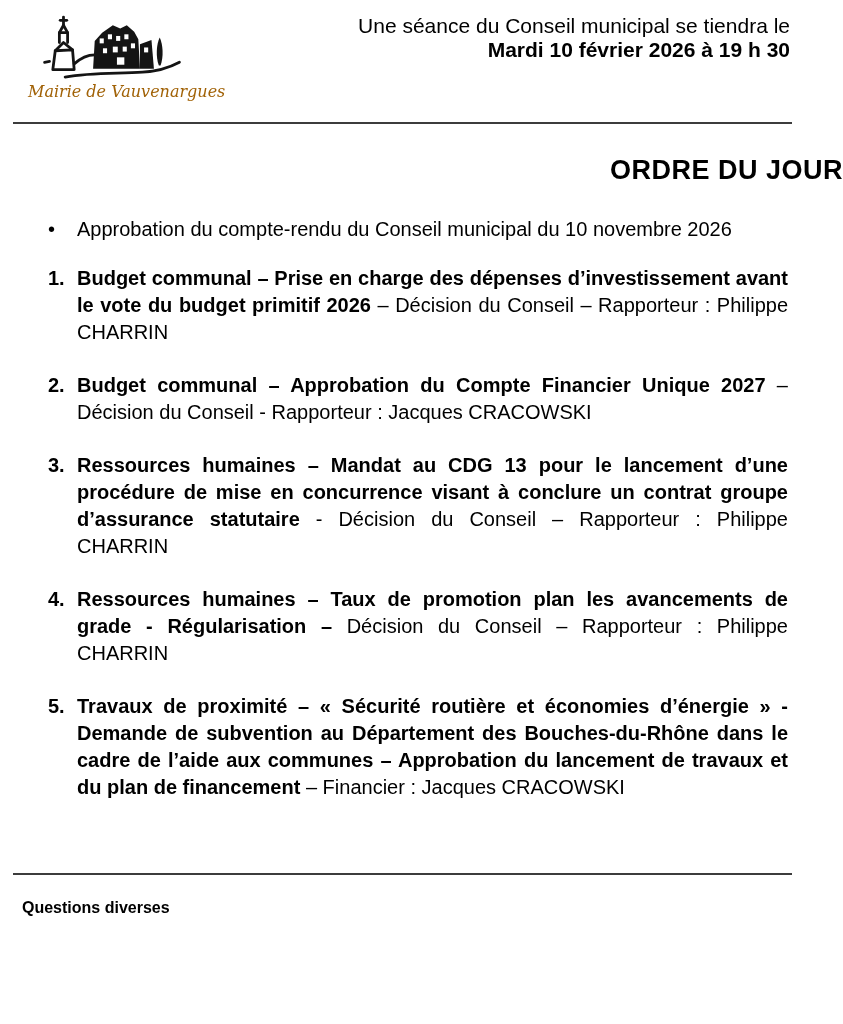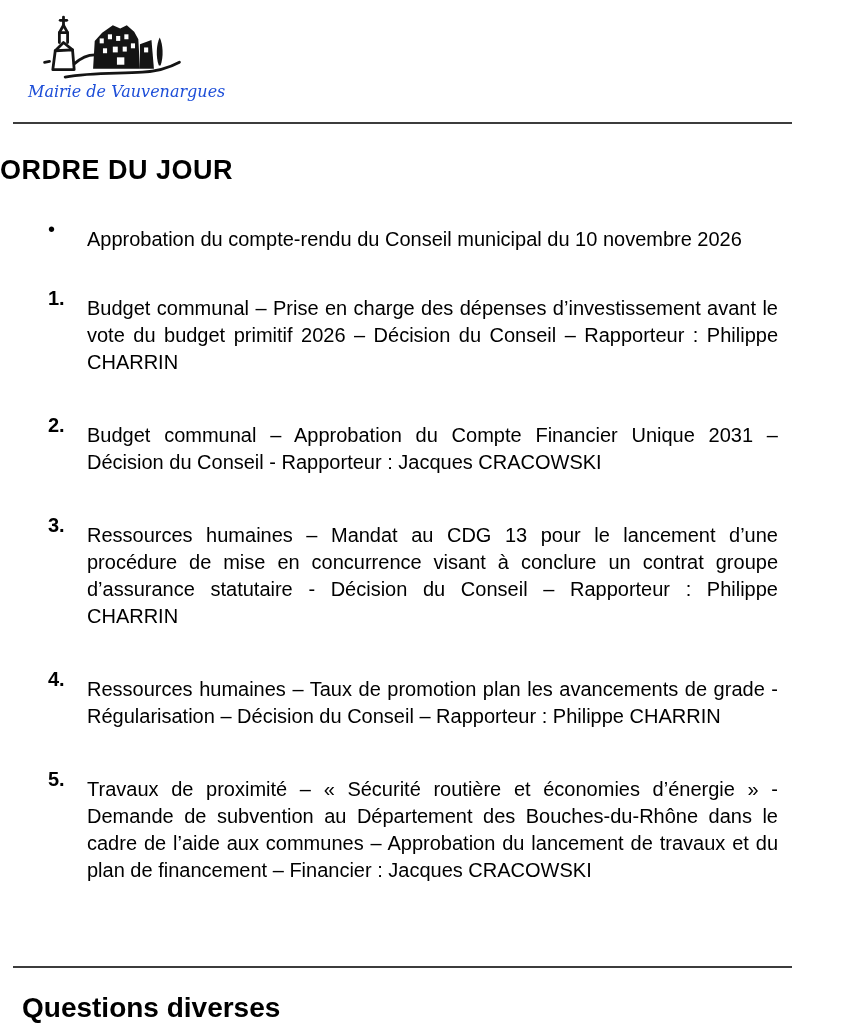--- a/index.html
+++ b/index.html
@@ -23,61 +23,61 @@
   }
   .logo-block { width: 172px; flex: none; }
   .logo-sketch { display: block; }
   .logo-caption {
     font-family: "DejaVu Serif", serif;
     font-style: italic;
     font-size: 16px;
     line-height: 18px;
     white-space: nowrap;
     margin-top: 1px;
-    color: #1d4ed8;
+    color: #a16207;
   }
   .header-text {
     text-align: right;
     font-size: 21px;
     line-height: 24px;
     padding-top: 6px;
   }
   .header-text .bold { font-weight: bold; }
   
   .rule {
     border: none;
     border-top: 2px solid #3c3c3c;
     margin: 14px 51px 0 13px;
   }
   .rule-bottom { margin-top: 72px; }
   
   .doc-title {
     margin: 30px 0 0 0;
-    text-align: left;
+    text-align: right;
     font-size: 27px;
     font-weight: bold;
     letter-spacing: 0.5px;
     line-height: 32px;
   }
   
   .agenda {
     margin: 30px 55px 0 48px;
     font-size: 20px;
     line-height: 27px;
   }
   .agenda-item { display: flex; margin-bottom: 26px; }
   .agenda-item.bulleted { margin-bottom: 22px; }
   .marker { width: 29px; flex: none; }
   .marker.num { font-weight: bold; }
-  .item-text { flex: 1; margin: 10px; text-align: justify; }
-  .item-text .b { font-weight: normal; }
+  .item-text { flex: 1; margin: 0; text-align: justify; }
+  .item-text .b { font-weight: bold; }
   
   .questions {
     margin: 24px 0 0 22px;
-    font-size: 28px;
+    font-size: 16px;
     font-weight: bold;
   }
 </style>
 </head>
 <body>
 
 <div class="page">
 
   <div class="header">
 
@@ -120,20 +120,22 @@
           <rect x="98" y="47" width="5" height="6"></rect>
           <rect x="108" y="43" width="5" height="6"></rect>
           <rect x="91" y="60" width="9" height="9"></rect>
           <rect x="124" y="48" width="5" height="6"></rect>
         </g>
       </svg>
       <div class="logo-caption">Mairie de Vauvenargues</div>
     </div>
 
     <div class="header-text">
+      <div>Une séance du Conseil municipal se tiendra le</div>
+      <div class="bold">Mardi 10 février 2026 à 19 h 30</div>
     </div>
 
   </div>
 
   <hr class="rule">
 
   <h1 class="doc-title">ORDRE DU JOUR</h1>
 
   <div class="agenda">
 
@@ -142,21 +144,21 @@
       <p class="item-text">Approbation du compte-rendu du Conseil municipal du 10 novembre 2026</p>
     </div>
 
     <div class="agenda-item">
       <span class="marker num">1.</span>
       <p class="item-text"><span class="b">Budget communal – Prise en charge des dépenses d’investissement avant le vote du budget primitif 2026</span><span> – Décision du Conseil – Rapporteur : Philippe CHARRIN</span></p>
     </div>
 
     <div class="agenda-item">
       <span class="marker num">2.</span>
-      <p class="item-text"><span class="b">Budget communal – Approbation du Compte Financier Unique 2031</span><span> – Décision du Conseil - Rapporteur : Jacques CRACOWSKI</span></p>
+      <p class="item-text"><span class="b">Budget communal – Approbation du Compte Financier Unique 2027</span><span> – Décision du Conseil - Rapporteur : Jacques CRACOWSKI</span></p>
     </div>
 
     <div class="agenda-item">
       <span class="marker num">3.</span>
       <p class="item-text"><span class="b">Ressources humaines – Mandat au CDG 13 pour le lancement d’une procédure de mise en concurrence visant à conclure un contrat groupe d’assurance statutaire</span><span> - Décision du Conseil – Rapporteur : Philippe CHARRIN</span></p>
     </div>
 
     <div class="agenda-item">
       <span class="marker num">4.</span>
       <p class="item-text"><span class="b">Ressources humaines – Taux de promotion plan les avancements de grade - Régularisation –</span><span> Décision du Conseil – Rapporteur : Philippe CHARRIN</span></p>

